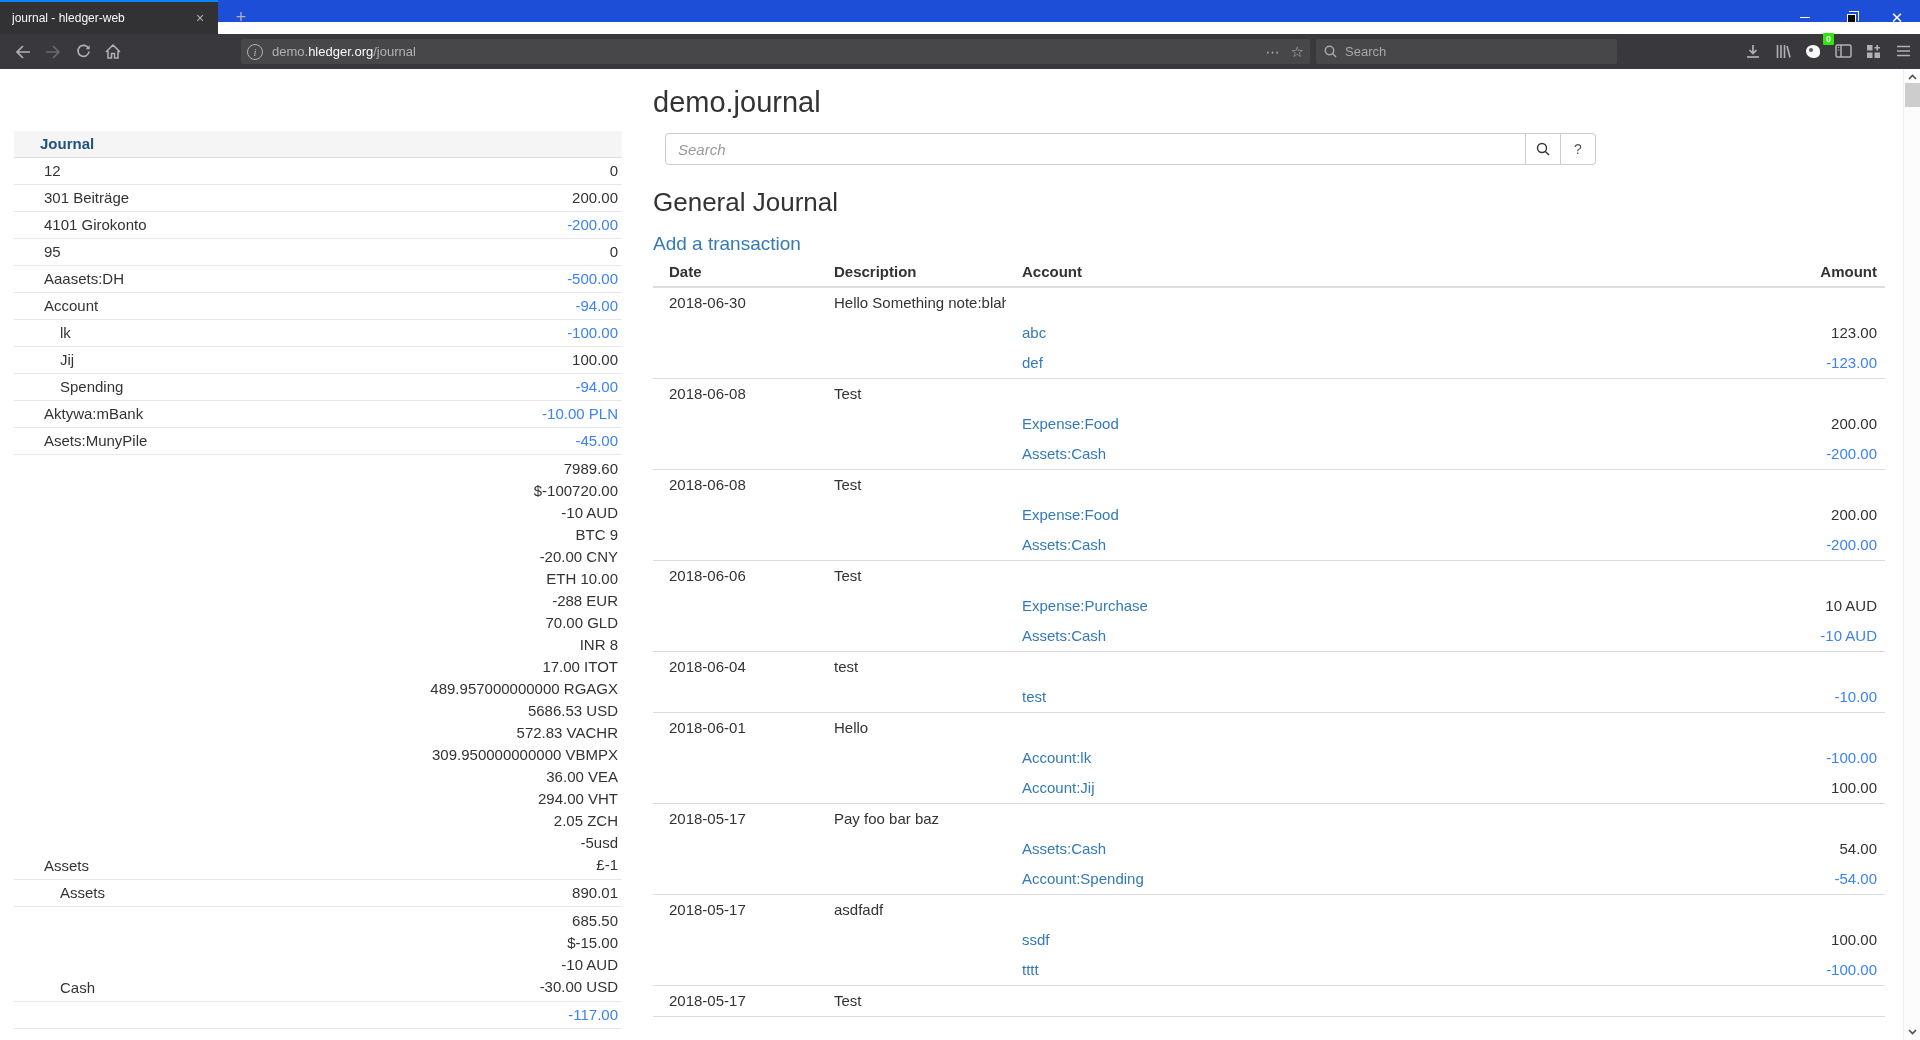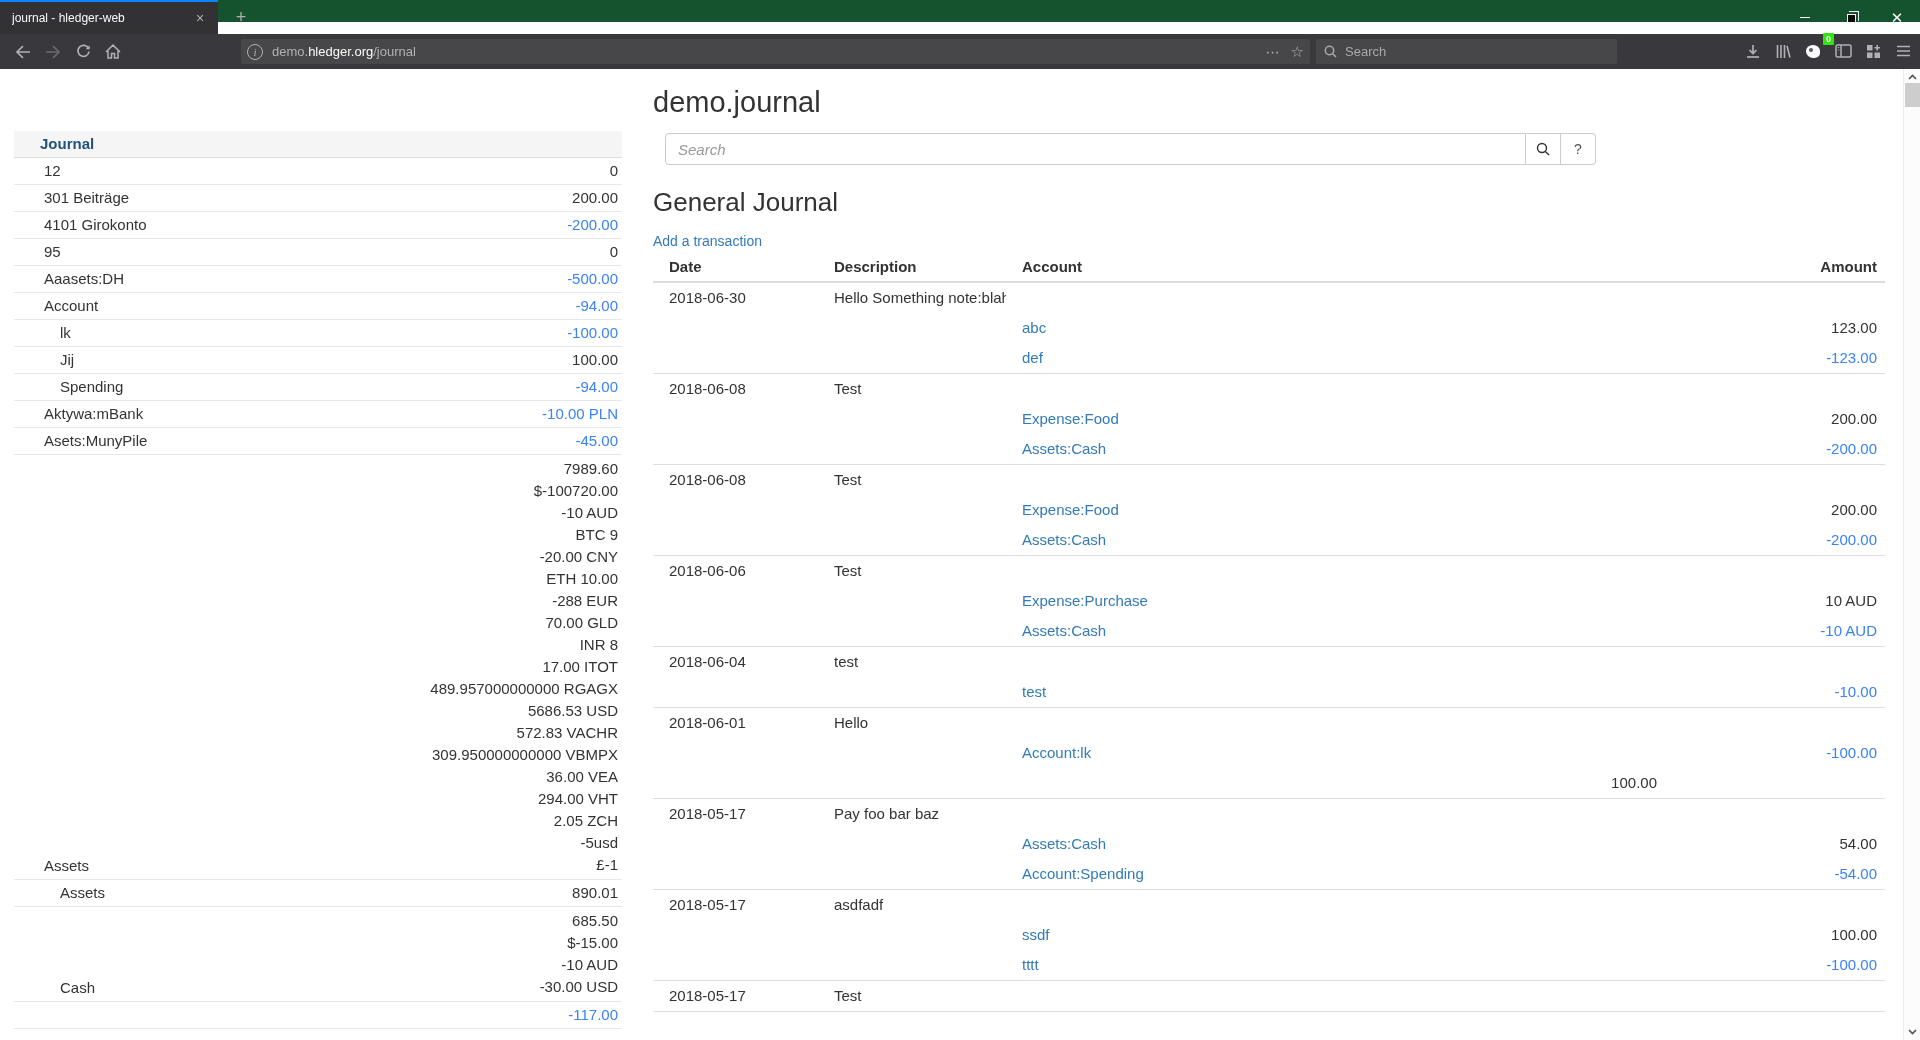--- a/index.html
+++ b/index.html
@@ -1,19 +1,19 @@
 <!DOCTYPE html>
 <html><head>
 <meta charset="utf-8">
 <style>
   * { margin:0; padding:0; box-sizing:border-box; }
   html,body { width:1920px; height:1040px; overflow:hidden; font-family:"Liberation Sans", sans-serif; background:#fff; }
 
   
-  .titlebar { position:absolute; left:0; top:0; width:1920px; height:22px; background:#14532d;padding-left:32px; }
+  .titlebar { position:absolute; left:0; top:0; width:1920px; height:22px; background:#1d4ed8;padding-left:32px; }
   .tab { position:absolute; left:0; top:0; width:218px; height:34px; background:#323234; border-top:2px solid #0a84ff; display:flex; align-items:center; padding:0 8px 0 12px; }
   .tab-title { color:#f9f9fa; font-size:12px; flex:1; white-space:nowrap; overflow:hidden; }
   .tab-close { color:#b1b1b3; font-size:14px; width:20px; height:20px; line-height:20px; text-align:center; cursor:default; }
   .newtab { position:absolute; left:228px; top:4px; width:26px; height:26px; color:#b1b1b3; font-size:18px; line-height:26px; text-align:center; }
   .winbtns { position:absolute; right:0; top:0; height:34px; display:flex; }
   .winbtn { width:46px; height:34px; display:flex; align-items:center; justify-content:center; }
   .win-min-glyph { width:10px; height:1px; background:#f9f9fa; }
   .win-restore-glyph { width:9px; height:9px; border:1px solid #f9f9fa; position:relative; margin-top:2px; background:#0c0c0d;}
   .win-restore-glyph::before { content:""; position:absolute; left:1px; top:-4px; width:9px; height:9px; border:1px solid #f9f9fa; border-bottom:none; border-left:none; }
   .win-close-glyph { color:#f9f9fa; font-size:15px; line-height:15px; }
@@ -61,21 +61,21 @@
 
   
   .main { position:absolute; left:653px; top:0; width:1232px; }
   .h1 { font-size:29px; font-weight:500; color:#333; margin-top:17px; margin-bottom:14px; letter-spacing:0; }
   .searchform { display:flex; margin-left:12px; margin-bottom:0; width:931px; }
   .searchform input { flex:1; height:32px; border:1px solid #ccc; border-radius:4px 0 0 4px; padding:6px 12px; font-size:15px; color:#555; outline:none; font-family:"Liberation Sans", sans-serif; }
   .searchform input::placeholder { font-style:italic; color:#999; }
   .btn-addon { width:35px; height:32px; background:#fff; border:1px solid #ccc; border-left:none; display:flex; align-items:center; justify-content:center; color:#555; font-size:14px; }
   .btn-q { border-radius:0 4px 4px 0; }
   .h2 { font-size:26px; font-weight:500; color:#333; margin-top:22px; margin-bottom:0; }
-  .addlink { display:inline-block; margin-top:15px; font-size:14px; color:#337ab7; text-decoration:none; }
+  .addlink { display:inline-block; margin-top:15px; font-size:19px; color:#337ab7; text-decoration:none; }
   .jtable { margin-top:3px; width:100%; }
   .jhead { display:grid; grid-template-columns:165px 188px 1fr 220px; border-bottom:2px solid #ddd; }
   .jhead .hc { font-weight:bold; font-size:15px; padding:4px 8px 4px 16px; line-height:20px; }
   .jhead .hc.amt { text-align:right; padding-right:8px; }
   .txn { border-bottom:1px solid #ddd; }
   .trow { display:grid; grid-template-columns:165px 188px 1fr 220px; }
   .tc { padding:5px 8px 5px 16px; font-size:15px; line-height:20px; white-space:nowrap; overflow:hidden; }
   .tc.amt { text-align:right; padding-right:8px; }
   .acctlink { color:#337ab7; text-decoration:none; }
 </style>
@@ -430,20 +430,21 @@
             </div>
             <div class="trow">
               <div class="tc"></div>
               <div class="tc"></div>
               <div class="tc"><a class="acctlink" href="#">Account:lk</a></div>
               <div class="tc amt neg">-100.00</div>
             </div>
             <div class="trow">
               <div class="tc"></div>
               <div class="tc"></div>
+              <div class="tc"><a class="acctlink" href="#">Account:Jij</a></div>
               <div class="tc amt">100.00</div>
             </div>
           </div>
           <div class="txn">
             <div class="trow">
               <div class="tc">2018-05-17</div>
               <div class="tc">Pay foo bar baz</div>
               <div class="tc"></div>
               <div class="tc amt"></div>
             </div>

